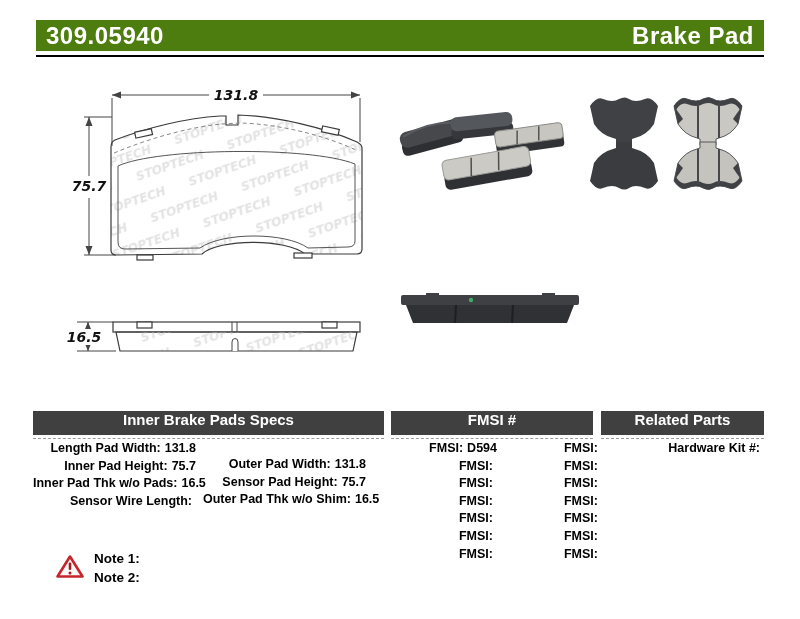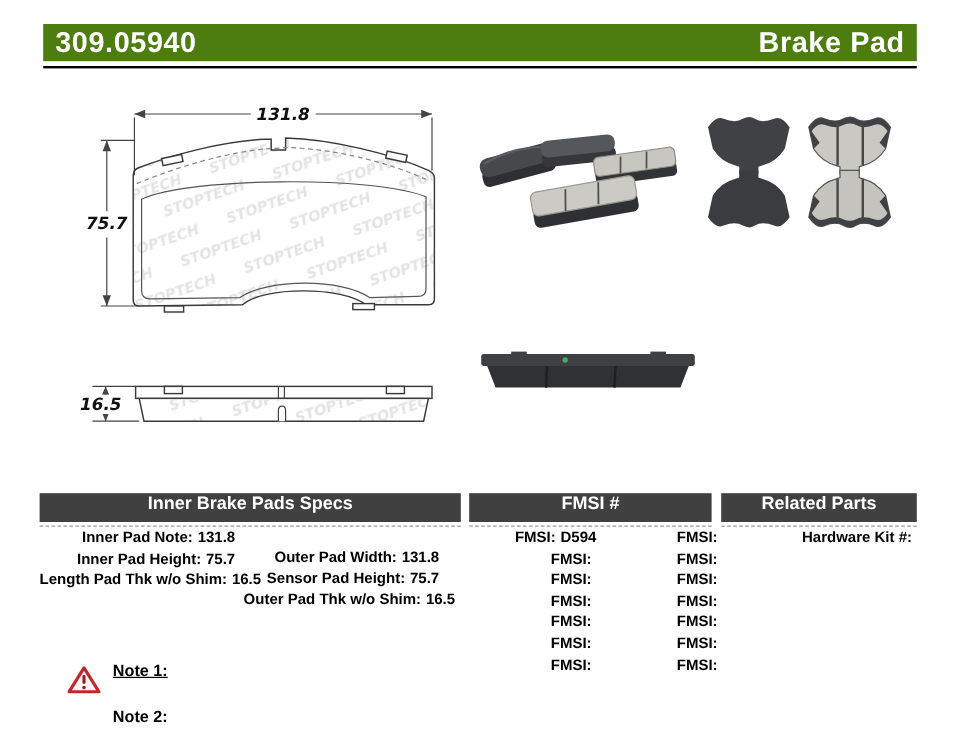--- a/index.html
+++ b/index.html
@@ -185,23 +185,24 @@
     </div>
   </div>
   <div class="th-bar" style="left:601px;width:163px;">
     <span>Related Parts</span>
   </div>
   <div class="th-bar" style="left:391px;width:202px;">
     <span>FMSI #</span>
   </div>
 
   <div class="specs-col ta-r" style="left:33px;width:163px;">
-    <div><span>Inner Pad Note:</span><span class="val">131.8</span></div>
+    <div><span>Length Pad Width:</span><span class="val">131.8</span></div>
     <div><span>Inner Pad Height:</span><span class="val">75.7</span></div>
-    <div><span>Length Pad Thk w/o Shim:</span><span class="val">16.5</span></div>
+    <div><span>Inner Pad Thk w/o Pads:</span><span class="val">16.5</span></div>
+    <div><span>Sensor Wire Length:</span><span class="val"></span></div>
   </div>
 
   <div class="specs-col ta-r" style="left:203px;width:163px;margin-top:16px;">
     <div><span>Outer Pad Width:</span><span class="val">131.8</span></div>
     <div><span>Sensor Pad Height:</span><span class="val">75.7</span></div>
     <div><span>Outer Pad Thk w/o Shim:</span><span class="val">16.5</span></div>
   </div>
 
   <div class="specs-col" style="left:392px;width:105px;">
     <div><span>FMSI:</span><span class="val">D594</span></div>
@@ -225,16 +226,16 @@
 
   <div class="specs-col" style="left:604px;width:160px;">
     <div><span>Hardware Kit #:</span><span class="val"></span></div>
   </div>
 
   <svg class="abs" style="left:56px;top:554px;" width="28" height="25" viewBox="0 0 28 25">
     <polygon points="14,2.5 26.5,22.5 1.5,22.5" fill="#fdf6f6" stroke="#c4262c" stroke-width="2.6" stroke-linejoin="round"></polygon>
     <rect x="12.7" y="8.5" width="2.6" height="7.5" rx="1.2" fill="#9e1b1e"></rect>
     <circle cx="14" cy="19" r="1.5" fill="#9e1b1e"></circle>
   </svg>
-  <div class="note-label" style="top:551px;text-decoration:underline;">Note 1:</div>
-  <div class="note-label" style="top:590px;text-align:center;">Note 2:</div>
+  <div class="note-label" style="top:551px;">Note 1:</div>
+  <div class="note-label" style="top:570px;text-align:center;">Note 2:</div>
 
 </div>
 
 </body></html>

